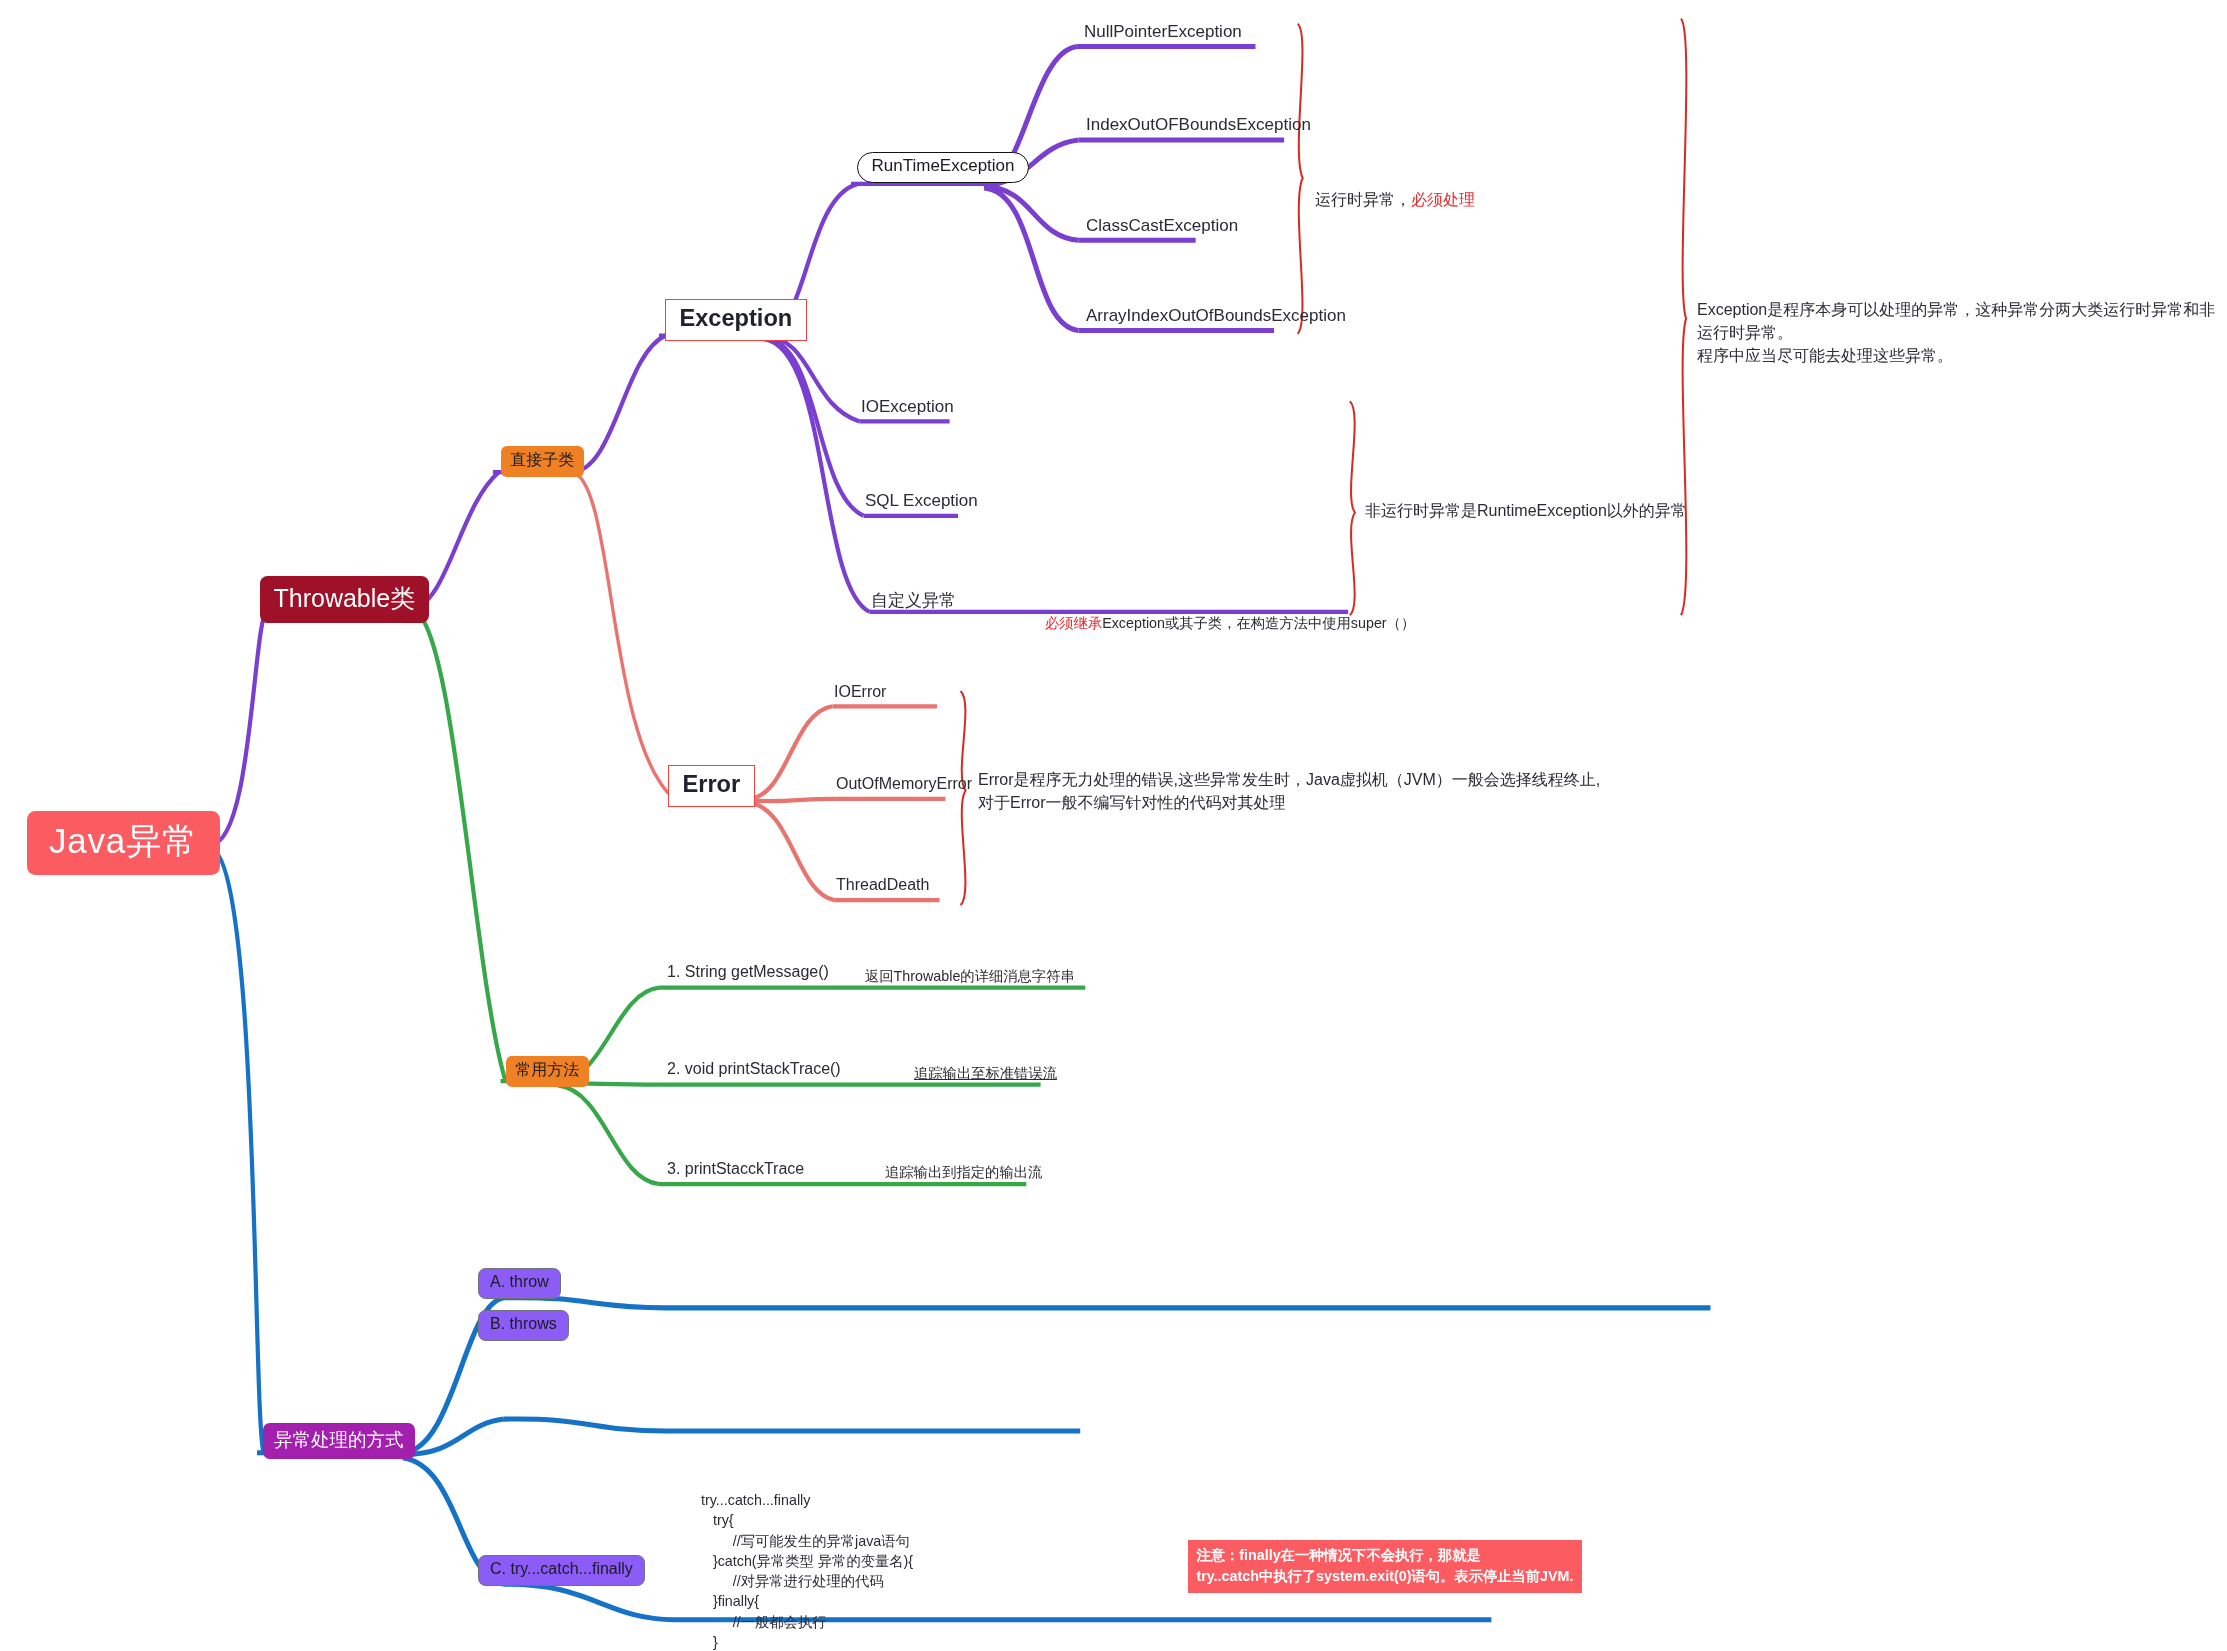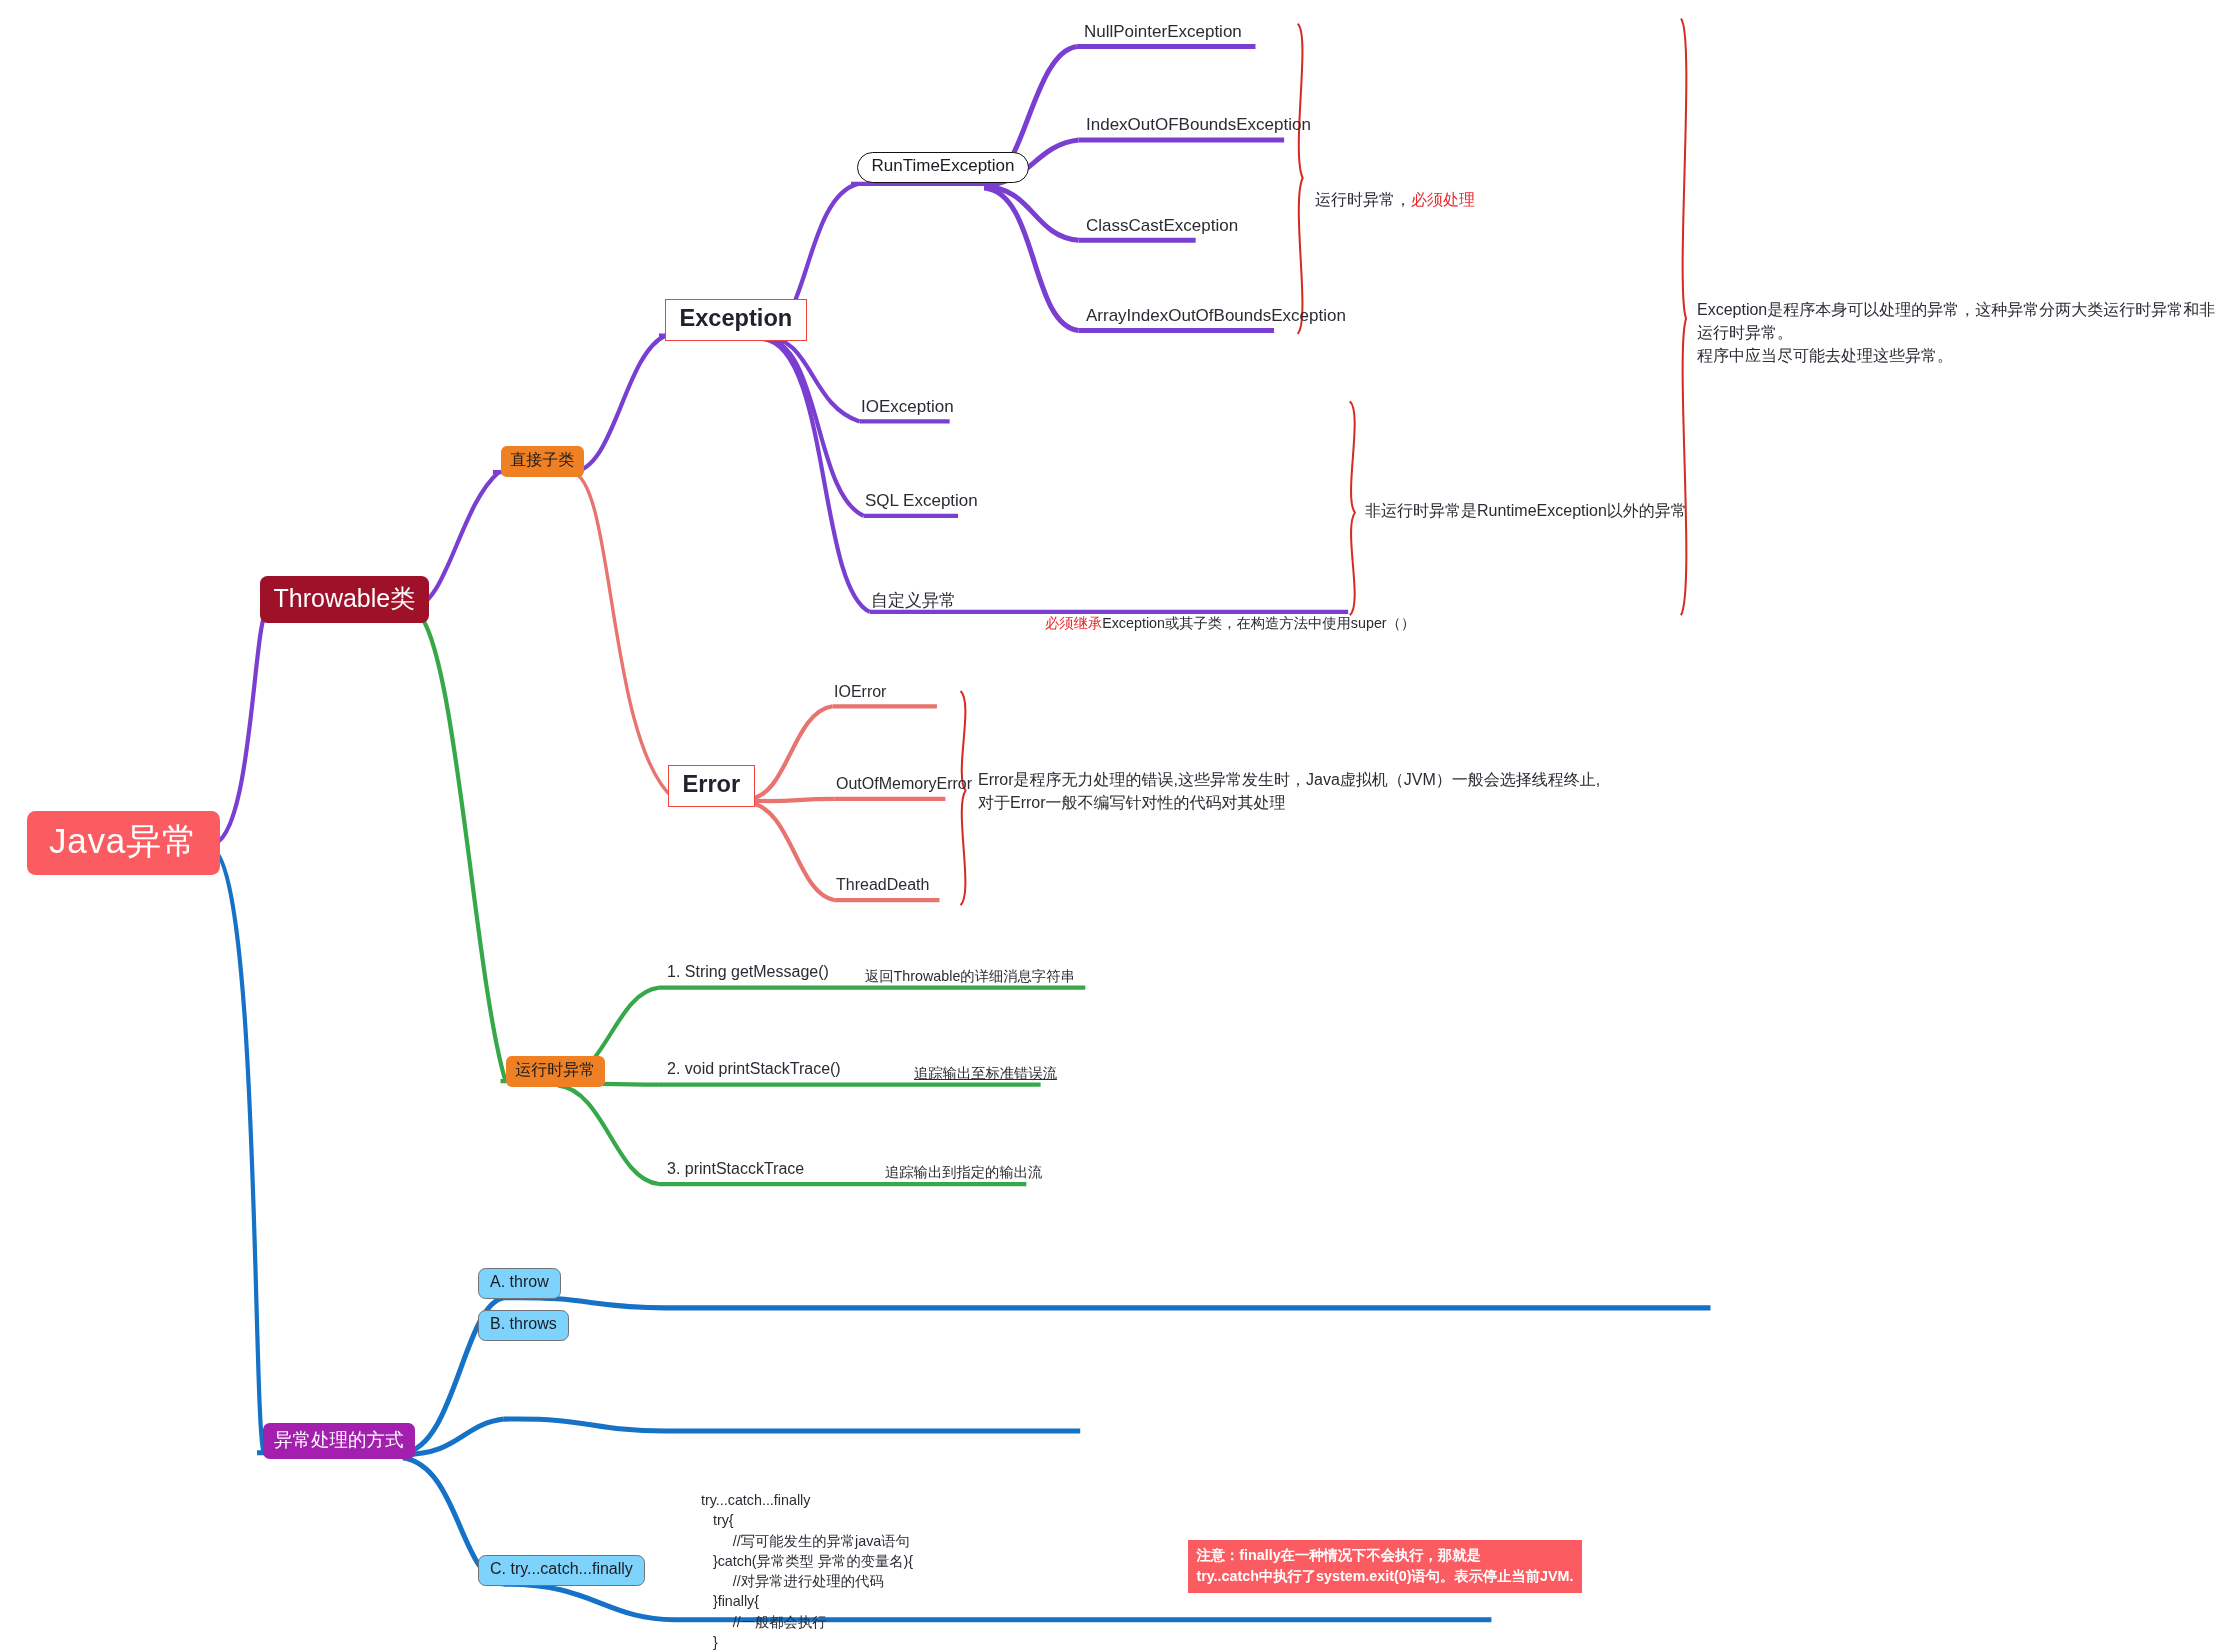--- a/index.html
+++ b/index.html
@@ -77,21 +77,21 @@
   }
   .box-blackpill {
     background: #ffffff;
     border: 1.7px solid #131313;
     border-radius: 17px;
     font-size: 17px;
     padding: 3.4px 13.5px 5.9px 13.5px;
     color: #1b1b22;
   }
   .box-grayround {
-    background: #7dd3fc;
+    background: #8b5cf6;
     border: 1.3px solid #6f7277;
     border-radius: 7.6px;
     font-size: 16px;
     padding: 4.2px 11px 6.7px 11px;
     color: #1b1b22;
   }
 
   
   .leaf {
     font-size: 17px;
@@ -208,21 +208,21 @@
     <path d="M598 1684 C 700 1682, 700 1698, 790 1698 L 1282 1698" fill="none" stroke="#1572c6" stroke-width="6"></path>
     <path d="M598 1880 C 700 1878, 720 1922, 800 1922 L 1770 1922" fill="none" stroke="#1572c6" stroke-width="6"></path>
   </svg>
 
   <div class="node root-node" style="left:27px; top:811px;">Java异常</div>
 
   <div class="node pill-darkred" style="left:260px; top:576px;">Throwable类</div>
 
   <div class="node pill-orange" style="left:501px; top:446px;">直接子类</div>
 
-  <div class="node pill-orange" style="left:506px; top:1056px;">运行时异常</div>
+  <div class="node pill-orange" style="left:506px; top:1056px;">常用方法</div>
 
   <div class="node pill-purple" style="left:263px; top:1423px;">异常处理的方式</div>
 
   <div class="node box-redborder" style="left:665px; top:299px;">Exception</div>
 
   <div class="node box-blackpill" style="left:857px; top:152px;">RunTimeException</div>
 
   <div class="node leaf" style="left:1084px; top:22px;">NullPointerException</div>
   <div class="node leaf" style="left:1086px; top:115px;">IndexOutOFBoundsException</div>
   <div class="node leaf" style="left:1086px; top:216px;">ClassCastException</div>

